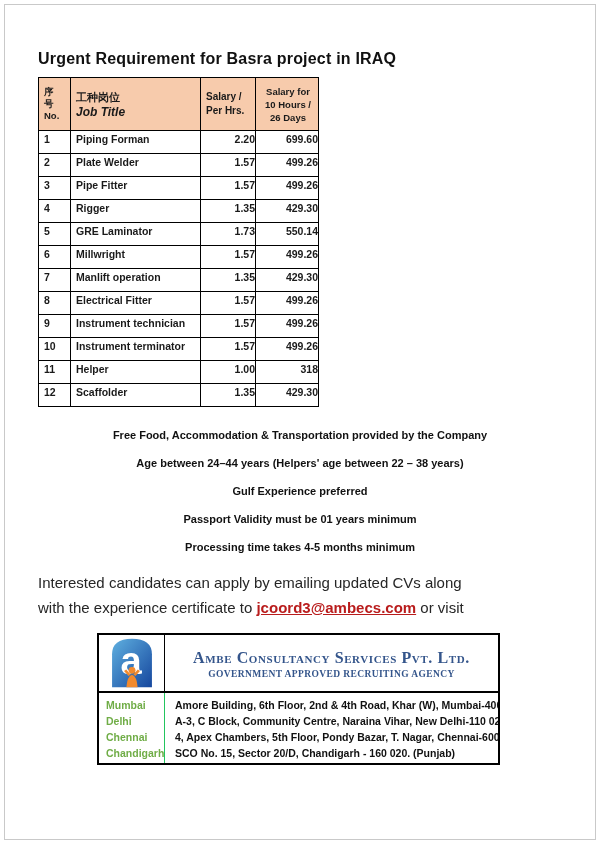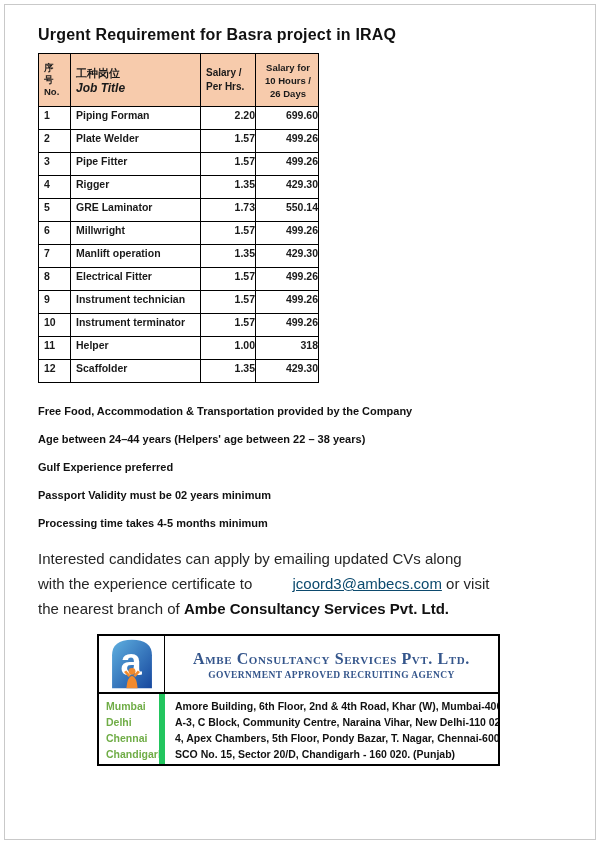--- a/index.html
+++ b/index.html
@@ -15,21 +15,21 @@
   }
   .sheet-border {
     position: absolute;
     inset: 4px;
     border: 1px solid #c9c9c9;
     pointer-events: none;
   }
   .content {
     position: absolute;
     left: 38px;
-    top: 24px;
+    top: 48px;
     right: 38px;
   }
 
   
   .doc-title {
     font-size: 16px;
     font-weight: 700;
     letter-spacing: 0.2px;
     line-height: 21px;
     color: #111;
@@ -79,37 +79,37 @@
   .job-table tbody td.c-mo    { text-align: right; padding-left: 0; padding-right: 0; }
 
   
   .notes { margin-top: 23px; }
   .note-line {
     font-size: 11px;
     font-weight: 700;
     line-height: 11px;
     margin-bottom: 17px;
     color: #111;
+    text-align: center;
   }
 
   
   .cta {
     margin-top: 6px;
     text-align: left;
     font-size: 15px;
     line-height: 25px;
     color: #262626;
     font-weight: 400;
   }
   .cta .email-link {
-    color: #0c4a6e;
-    font-weight: 400;
+    color: #b91c1c;
+    font-weight: 700;
     text-decoration: underline;
     cursor: pointer;
-    margin-left: 36px;
   }
   .cta .cta-company { font-weight: 700; color: #111; }
 
   
   .footer-box {
     margin-top: 13px;
     margin-left: 59px;
     width: 403px;
     border: 2px solid #000;
     display: grid;
@@ -147,21 +147,21 @@
   .brand-tagline {
     font-family: "Liberation Serif", serif;
     font-weight: 700;
     font-size: 9.5px;
     letter-spacing: 0.4px;
     color: #34558B;
     line-height: 13px;
     margin-top: 1px;
   }
   .cities-cell {
-    border-right: 6px solid #22c55e;
+    border-right: 1px solid #22c55e;
     padding: 4px 0 0 7px;
   }
   .city-line {
     font-size: 10.5px;
     font-weight: 700;
     color: #70AD47;
     line-height: 16px;
   }
   .addresses-cell { padding: 4px 0 0 10px; }
   .address-line {
@@ -284,28 +284,27 @@
             <td class="c-hr">1.35</td>
             <td class="c-mo">429.30</td>
           </tr>
         </tbody>
     </table>
 
     <div class="notes">
         <div class="note-line">Free Food, Accommodation &amp; Transportation provided by the Company</div>
         <div class="note-line">Age between 24–44 years (Helpers' age between 22 – 38 years)</div>
         <div class="note-line">Gulf Experience preferred</div>
-        <div class="note-line">Passport Validity must be 02 years minimum</div>
+        <div class="note-line">Passport Validity must be 01 years minimum</div>
         <div class="note-line">Processing time takes 4-5 months minimum</div>
       </div>
 
     <div class="cta">
       <div>Interested candidates can apply by emailing updated CVs along</div>
       <div><span>with the experience certificate to </span><a class="email-link">jcoord3@ambecs.com</a><span> or visit</span></div>
-      <div><span>the nearest branch of </span><span class="cta-company">Ambe Consultancy Services Pvt. Ltd.</span></div>
     </div>
 
     <div class="footer-box">
       <div class="cell logo-cell">
         <svg width="48" height="52" viewBox="0 0 50 60">
           <defs>
             <linearGradient id="lg" x1="0" y1="0" x2="1" y2="1">
               <stop offset="0" stop-color="#5FB0E0"></stop>
               <stop offset="1" stop-color="#16479E"></stop>
             </linearGradient>

